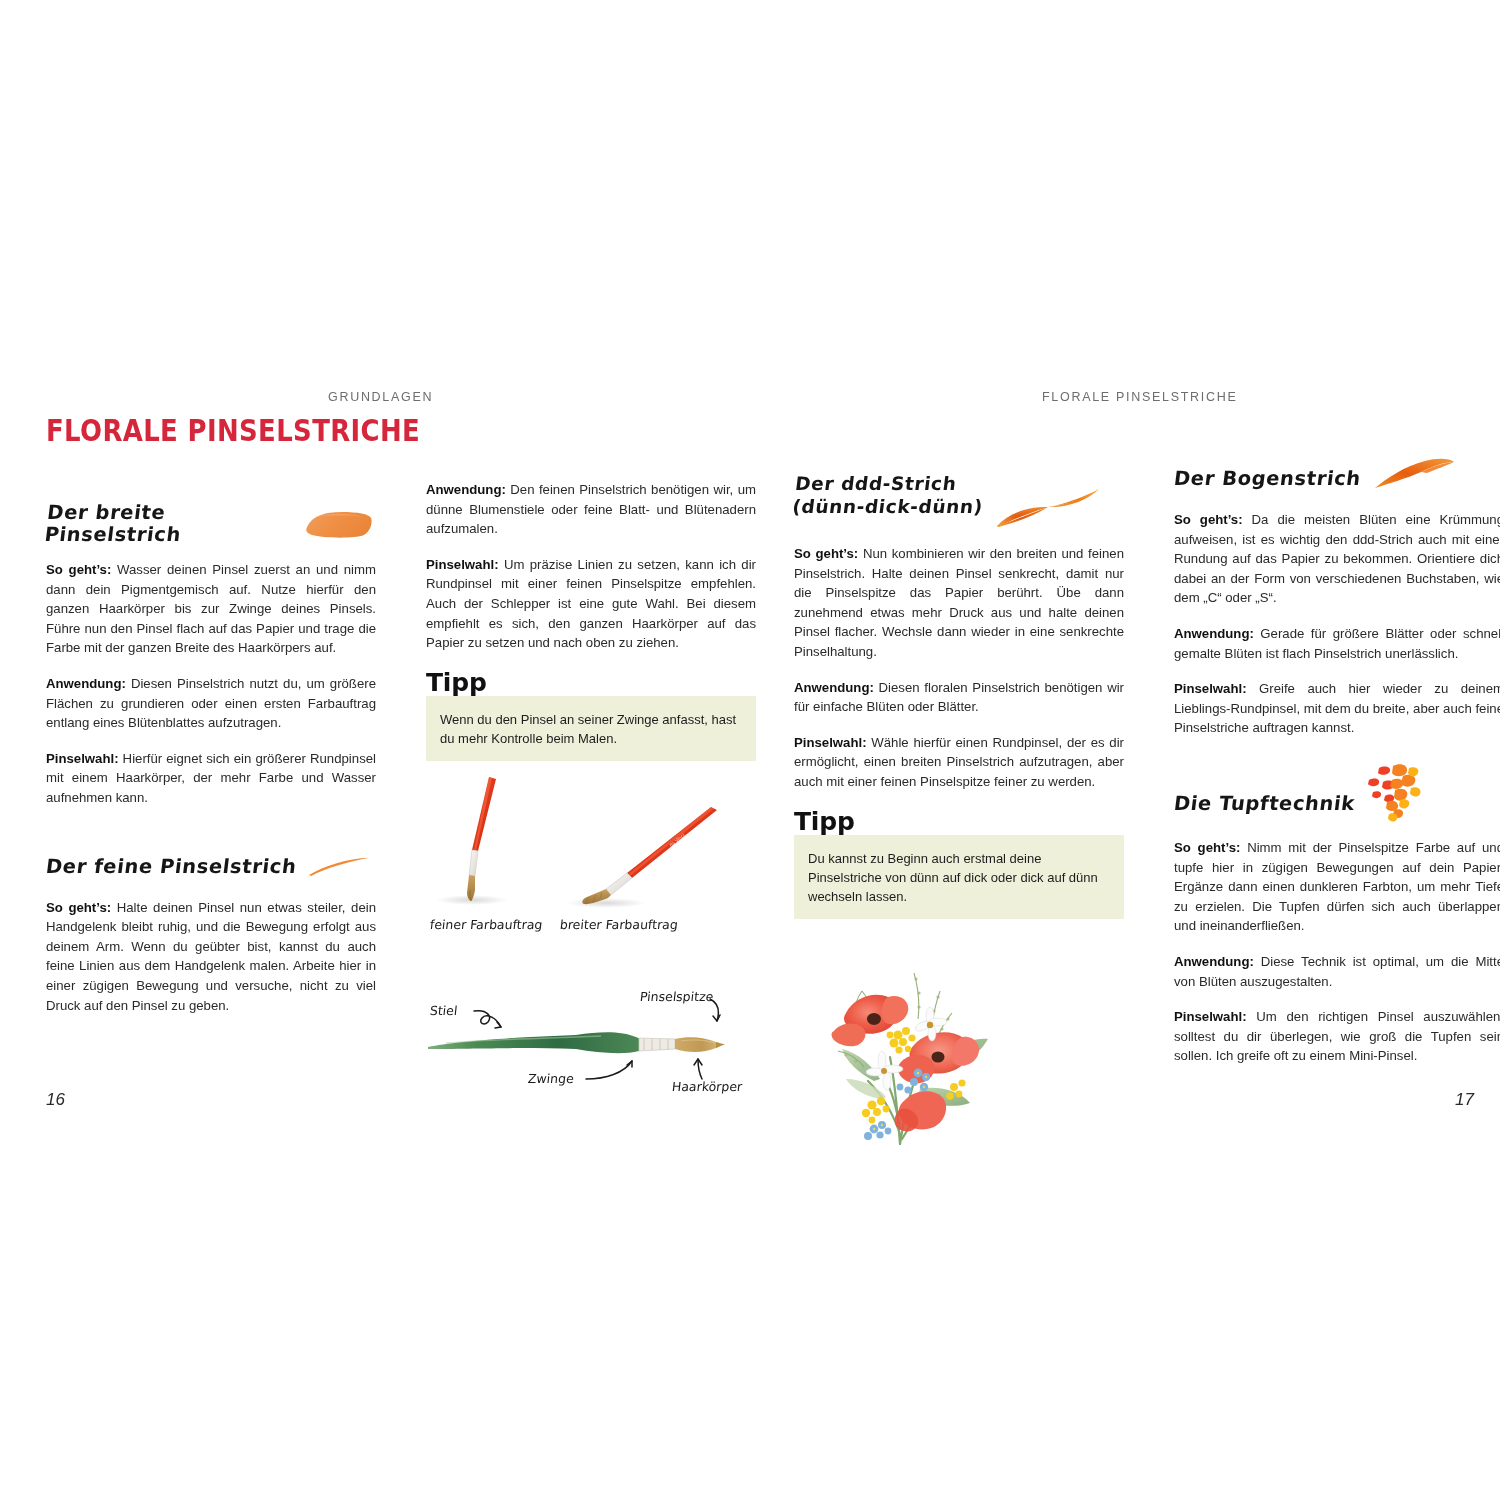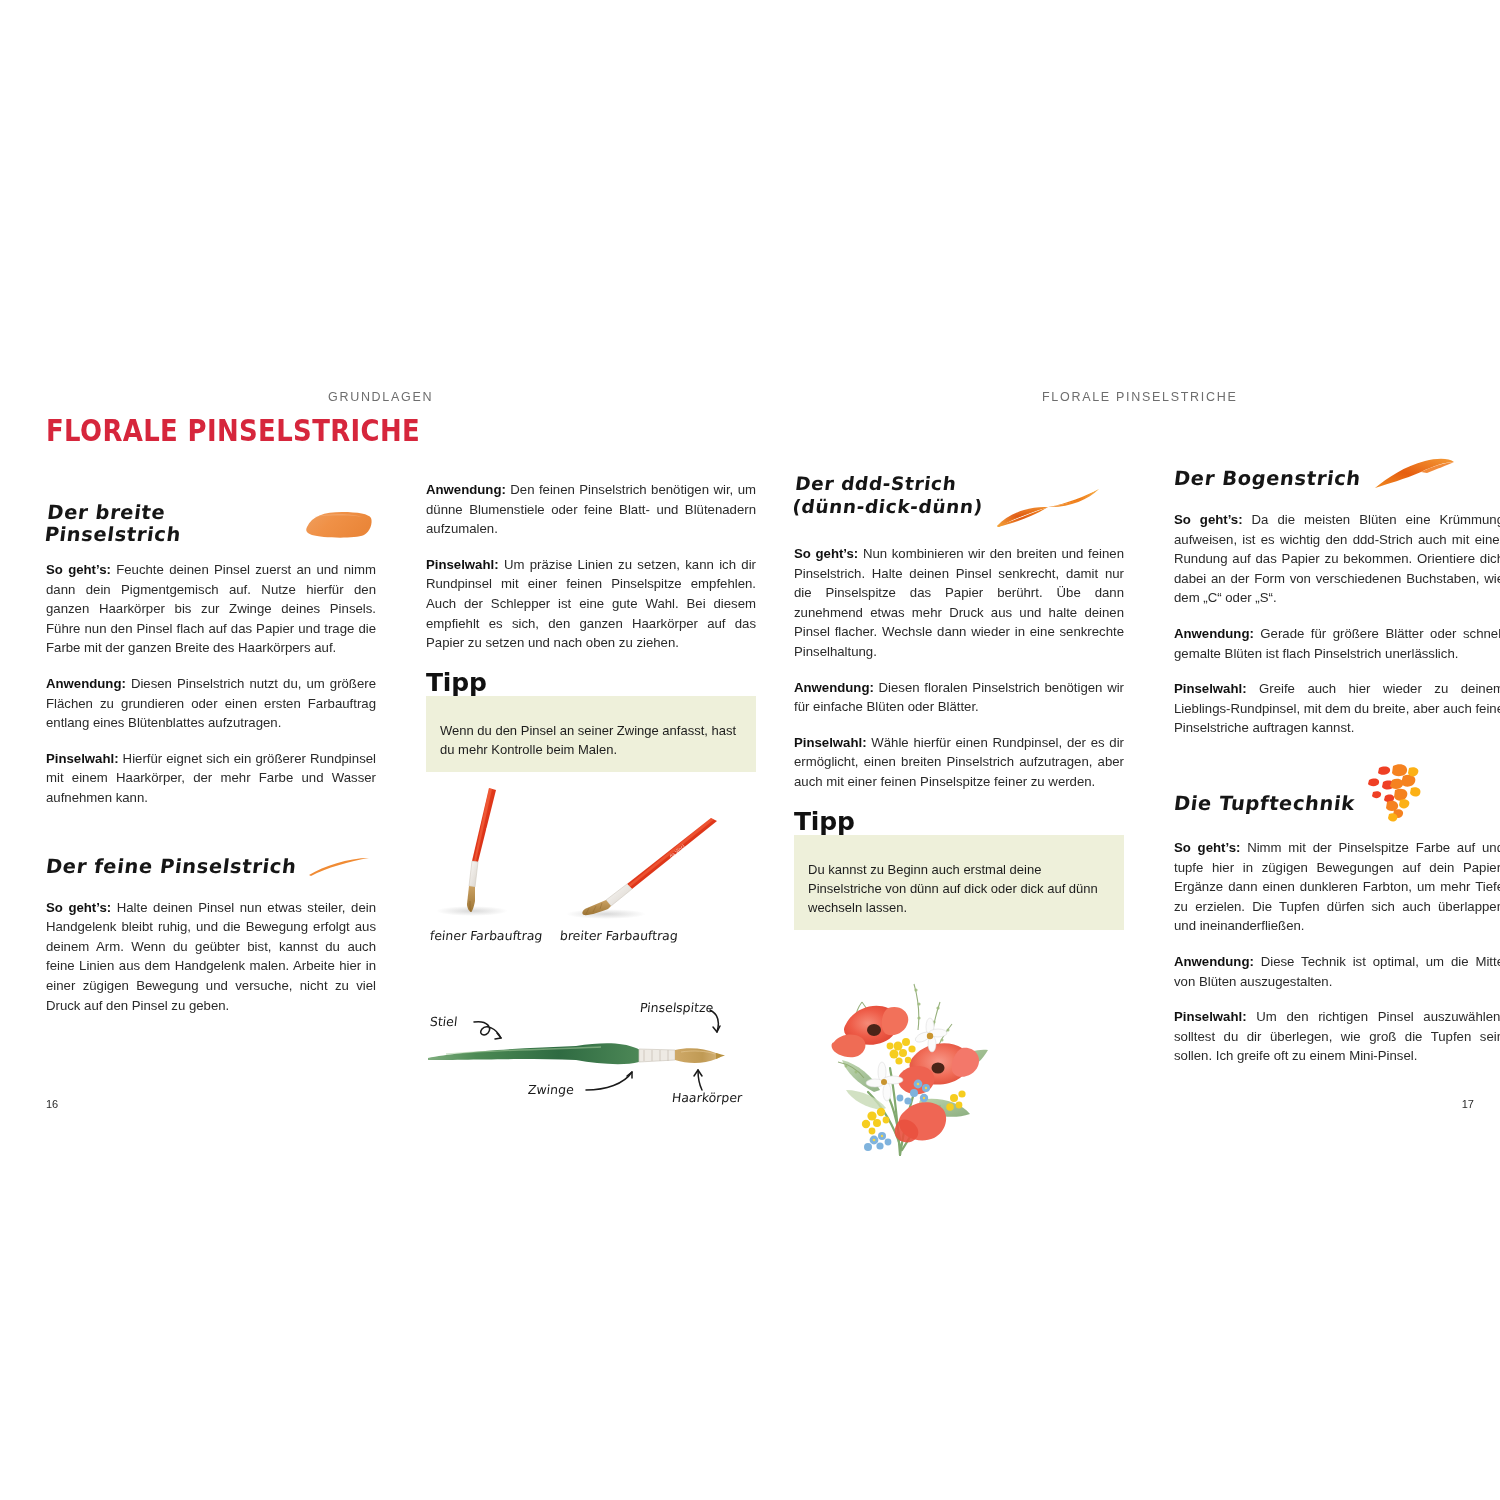--- a/index.html
+++ b/index.html
@@ -117,21 +117,21 @@
     font-size: 25px;
     font-weight: 700;
     color: #111;
     font-family: "DejaVu Sans", sans-serif;
     letter-spacing: -0.2px;
     line-height: 23px;
     margin-bottom: 2px;
   }
   .tipp-box {
     background: #eef0da;
-    padding: 25px 14px 13px 14px;
+    padding: 14px 14px 13px 14px;
   }
   .tipp-box p {
     margin: 0;
     font-size: 13px;
     line-height: 19px;
     color: #1d1d1d;
   }
 
   
   .brush-pair {
@@ -165,22 +165,23 @@
 
   .bouquet {
     margin-top: 20px;
     margin-left: 8px;
   }
 
   
   .folio {
     position: absolute;
     bottom: 0;
-    font-size: 11px;
+    font-size: 17px;
     color: #2a2a2a;
+    font-style: italic;
   }
   .folio-left  { left: 0; }
   .folio-right { right: 0; }
 </style>
 </head>
 <body>
 
 <div class="spread">
 
   <div class="page page-left">
@@ -201,21 +202,21 @@
               <stop offset="45%" stop-color="#ef8b3d"></stop>
               <stop offset="100%" stop-color="#e9802f"></stop>
             </linearGradient>
           </defs>
           <path d="M5,20 C10,9 22,5 40,5 C56,5 67,7 69,11 C71,16 68,25 62,28 C52,32 20,31 10,28 C5,26 3,24 5,20 Z" fill="url(#gBroad)" opacity="0.95"></path>
           <path d="M12,10 C26,6 50,6 64,11 C56,8 28,8 12,10 Z" fill="#f3ae78" opacity="0.6"></path>
         </svg>
       </div>
 
       <p class="body">
-        <b>So geht’s:</b><span> Feuchte deinen Pinsel zuerst an und nimm dann dein Pigmentgemisch auf. Nutze hierfür den ganzen Haarkörper bis zur Zwinge deines Pinsels. Führe nun den Pinsel flach auf das Papier und trage die Farbe mit der ganzen Breite des Haarkörpers auf.</span>
+        <b>So geht’s:</b><span> Wasser deinen Pinsel zuerst an und nimm dann dein Pigmentgemisch auf. Nutze hierfür den ganzen Haarkörper bis zur Zwinge deines Pinsels. Führe nun den Pinsel flach auf das Papier und trage die Farbe mit der ganzen Breite des Haarkörpers auf.</span>
       </p>
       <p class="body">
         <b>Anwendung:</b><span> Diesen Pinselstrich nutzt du, um größere Flächen zu grundieren oder einen ersten Farbauftrag entlang eines Blütenblattes aufzutragen.</span>
       </p>
       <p class="body">
         <b>Pinselwahl:</b><span> Hierfür eignet sich ein größerer Rundpinsel mit einem Haarkörper, der mehr Farbe und Wasser aufnehmen kann.</span>
       </p>
 
       <div class="sec-head" style="margin-top:42px;">
         <div class="sec-title">Der feine Pinselstrich</div>

